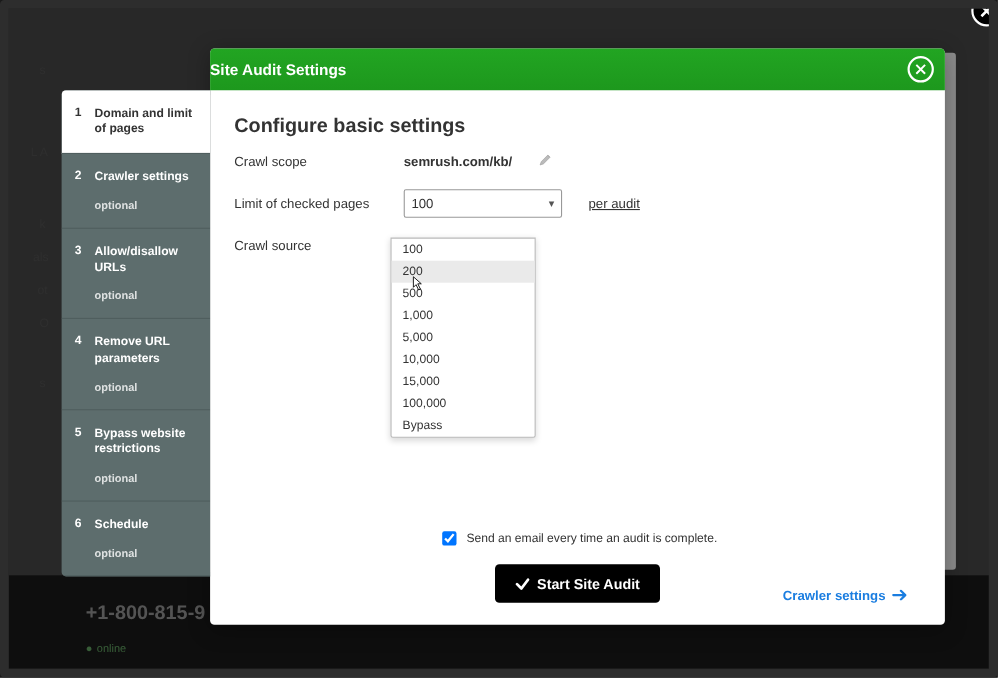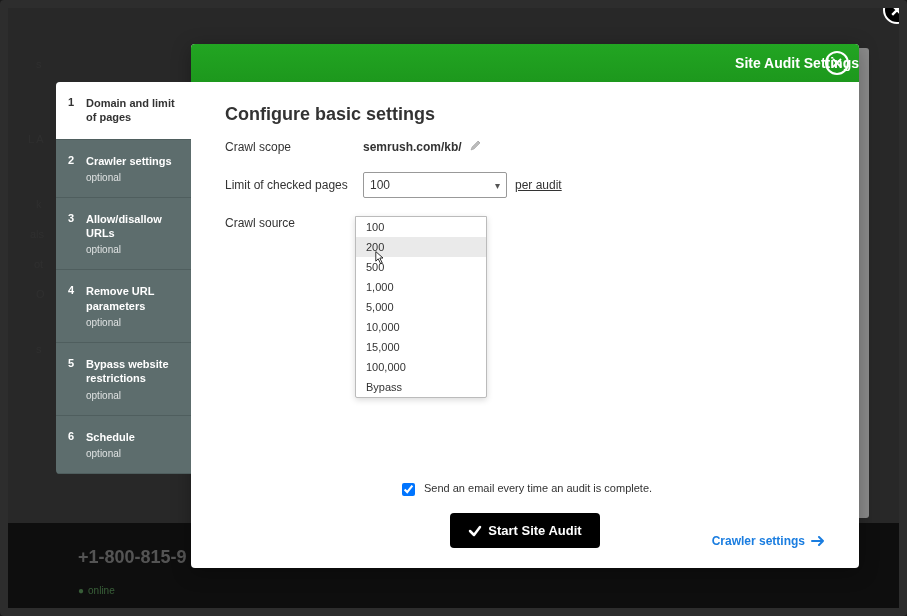--- a/index.html
+++ b/index.html
@@ -9,36 +9,36 @@
   .bg-footer{position:absolute;bottom:0;left:0;right:0;height:85px;background:#1a1a1a;}
   .phone{position:absolute;bottom:40px;left:70px;color:#9a9a9a;font-size:18px;font-weight:bold;}
   .online{position:absolute;bottom:12px;left:70px;color:#6a6;font-size:10px;}
   .online::before{content:"●";margin-right:4px;}
   .sidefrag{position:absolute;color:#555;font-size:11px;}
   .rightfrag{position:absolute;right:30px;color:#555;font-size:10px;text-align:left;line-height:1.4;width:48px;}
 
   .overlay{position:absolute;inset:0;background:rgba(0,0,0,0.45);}
 
   .modal{position:absolute;top:36px;left:183px;right:40px;bottom:40px;background:#fff;border-radius:4px;box-shadow:0 4px 20px rgba(0,0,0,0.3);overflow:visible;}
-  .modal-header{background:#1a9a1a;background:linear-gradient(#22a522,#1d981d);color:#fff;height:38px;line-height:38px;text-align:right;font-size:14px;font-weight:bold;border-radius:4px 4px 0 0;position:relative;}
+  .modal-header{background:#1a9a1a;background:linear-gradient(#22a522,#1d981d);color:#fff;height:38px;line-height:38px;text-align:left;font-size:14px;font-weight:bold;border-radius:4px 4px 0 0;position:relative;}
   .modal-close{position:absolute;right:10px;top:50%;transform:translateY(-50%);width:20px;height:20px;border:2px solid #fff;border-radius:50%;display:flex;align-items:center;justify-content:center;cursor:pointer;}
   .modal-close svg{width:10px;height:10px;}
 
   .modal-body{position:absolute;top:38px;bottom:0;left:0;right:0;}
 
   .wizard{position:absolute;top:38px;left:-135px;width:135px;background:#5d6d6d;border-radius:4px 0 0 4px;overflow:hidden;}
   .wstep{padding:14px 10px 14px 12px;border-bottom:1px solid #4f5e5e;color:#fff;font-size:11px;display:flex;gap:10px;align-items:flex-start;cursor:pointer;}
   .wstep.active{background:#fff;color:#333;}
   .wstep .num{font-weight:bold;width:8px;flex-shrink:0;}
   .wstep .lbl{font-weight:bold;line-height:1.3;}
-  .wstep .opt{font-weight:normal;font-size:10px;opacity:0.8;display:block;margin-top:4px;}
-
-  .content{position:absolute;top:0;left:0;right:0;bottom:0;padding:22px 34px;}
+  .wstep .opt{font-weight:bold;font-size:10px;opacity:0.8;display:block;margin-top:14px;}
+
+  .content{position:absolute;top:0;left:0;right:0;bottom:0;padding:22px 22px;}
   .h2{font-size:18px;font-weight:bold;color:#333;margin:0 0 14px 0;}
-  .row{display:flex;align-items:center;font-size:12px;color:#333;margin-bottom:18px;gap:8px;}
+  .row{display:flex;align-items:center;font-size:12px;color:#333;margin-bottom:18px;gap:24px;}
   .row .lbl{width:130px;color:#333;}
   .row .val{font-weight:bold;}
   .editicon{color:#aaa;cursor:pointer;}
   .select{width:130px;height:24px;border:1px solid #999;border-radius:2px;background:#fff;font-size:12px;padding:0 6px;display:flex;align-items:center;justify-content:space-between;cursor:pointer;}
   .select .caret{font-size:10px;color:#555;}
   .peraudit{font-size:12px;color:#333;text-decoration:underline;}
 
   .dropdown{position:absolute;top:134px;left:164px;width:130px;background:#fff;border:1px solid #bbb;border-radius:0 0 2px 2px;box-shadow:0 2px 6px rgba(0,0,0,0.15);max-height:220px;overflow:visible;}
   .dropdown .opt{padding:4px 10px;font-size:11px;color:#333;cursor:pointer;}
   .dropdown .opt.hovered{background:#eaeaea;}

